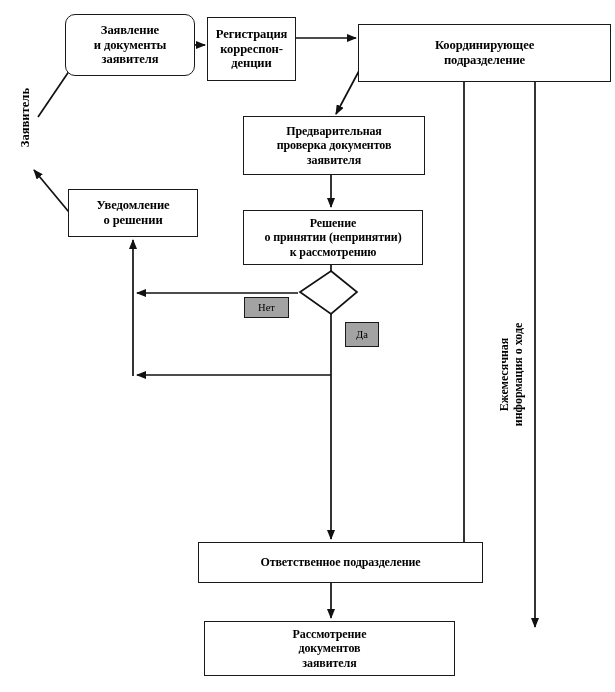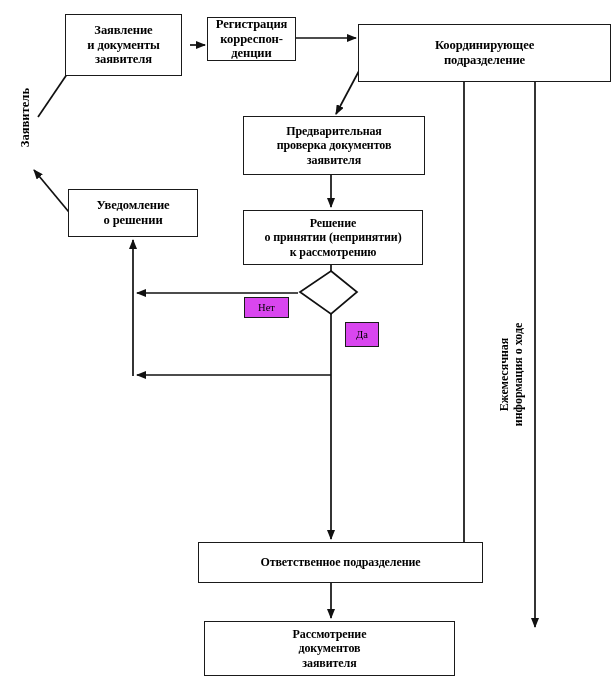--- a/index.html
+++ b/index.html
@@ -39,21 +39,21 @@
   .node-box .lbl {
     display: block;
     width: 100%;
     white-space: pre-line;
     padding: 0 3px;
   }
   .small-tag {
     position: absolute;
     box-sizing: border-box;
     border: 1.4px solid #1a1a1a;
-    background: #d946ef;
+    background: #a3a3a3;
     display: flex;
     align-items: center;
     justify-content: center;
     font-weight: normal;
     font-size: 10.5px;
     color: #000000;
   }
   .vtext {
     position: absolute;
     font-weight: bold;
@@ -109,27 +109,27 @@
     </g>
 
     <polygon points="331,271 357,292 331,314 300,292" fill="#ffffff" stroke="#111111" stroke-width="1.7"></polygon>
   </svg>
 
   <div class="vtext f13" style="left:-19px; top:110px; width:90px; transform: rotate(-90deg);">Заявитель</div>
 
   <div class="vtext f12" style="left:406px; top:360px; width:210px; transform: rotate(-90deg);">Ежемесячная
 информация о ходе</div>
 
-  <div class="node-box f13" style="left:65px; top:14px; width:117px; height:62px;">
+  <div class="node-box f13" style="left:65px; top:14px; width:130px; height:62px;border-radius:10px;">
     <span class="lbl">Заявление
 и документы
 заявителя</span>
   </div>
 
-  <div class="node-box f13" style="left:207px; top:17px; width:89px; height:44px;">
+  <div class="node-box f13" style="left:207px; top:17px; width:89px; height:64px;">
     <span class="lbl">Регистрация
 корреспон-
 денции</span>
   </div>
 
   <div class="node-box f13" style="left:358px; top:24px; width:253px; height:58px;">
     <span class="lbl">Координирующее
 подразделение</span>
   </div>
 

